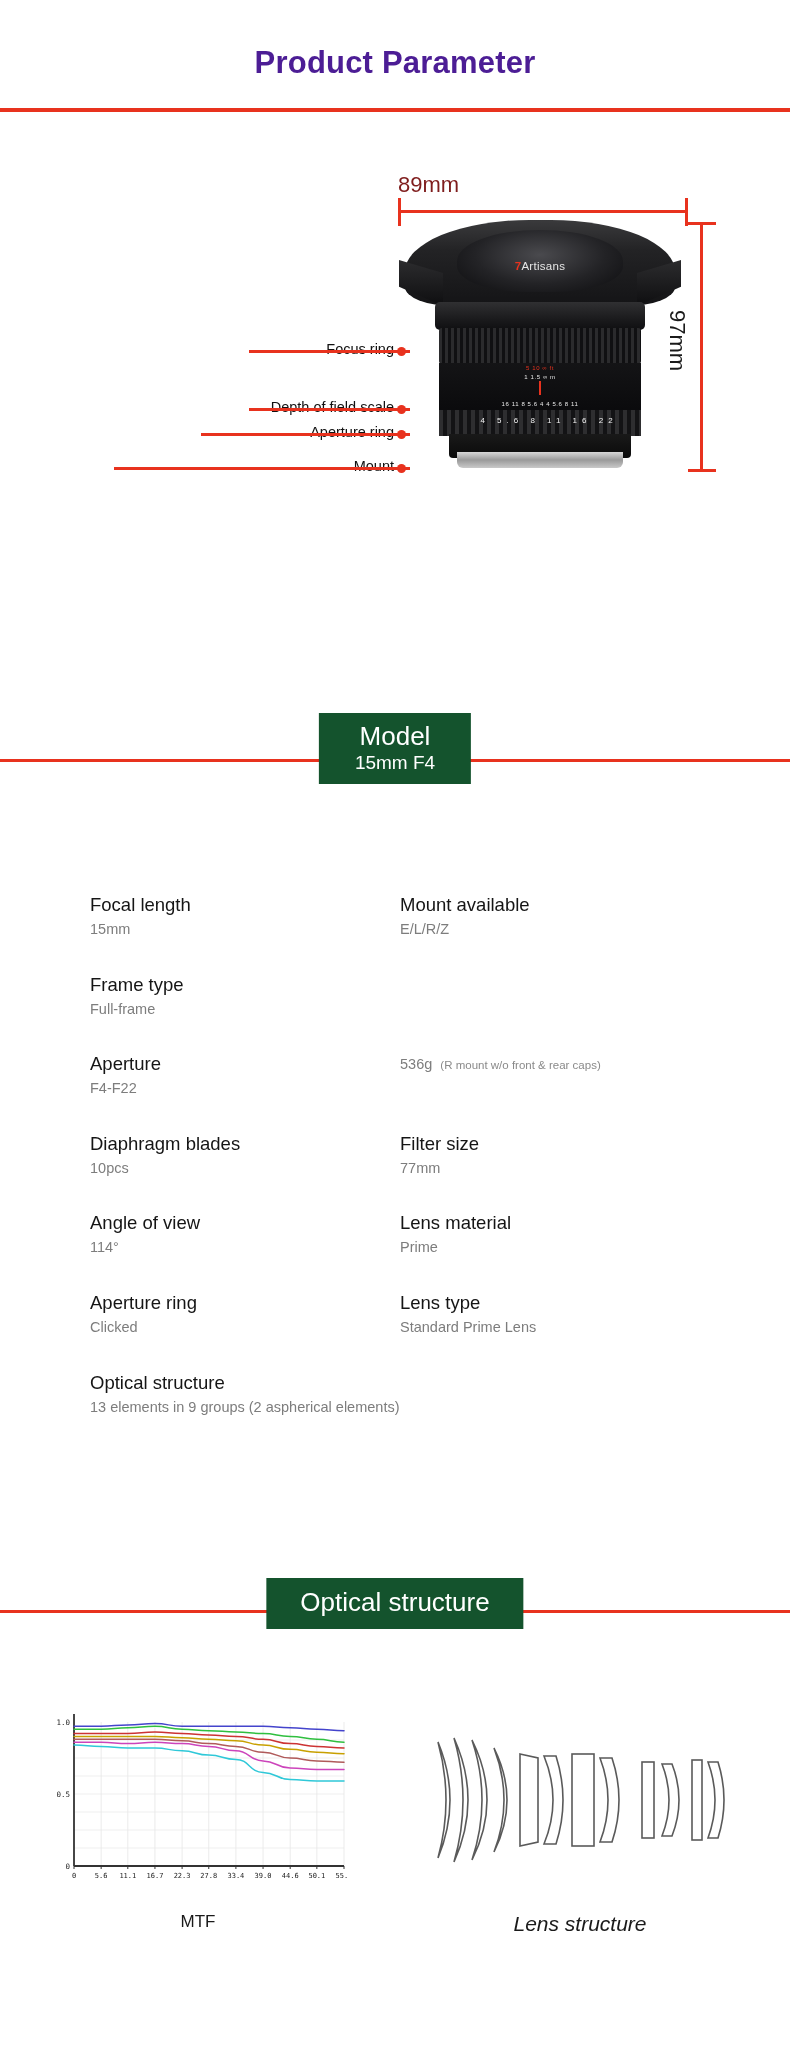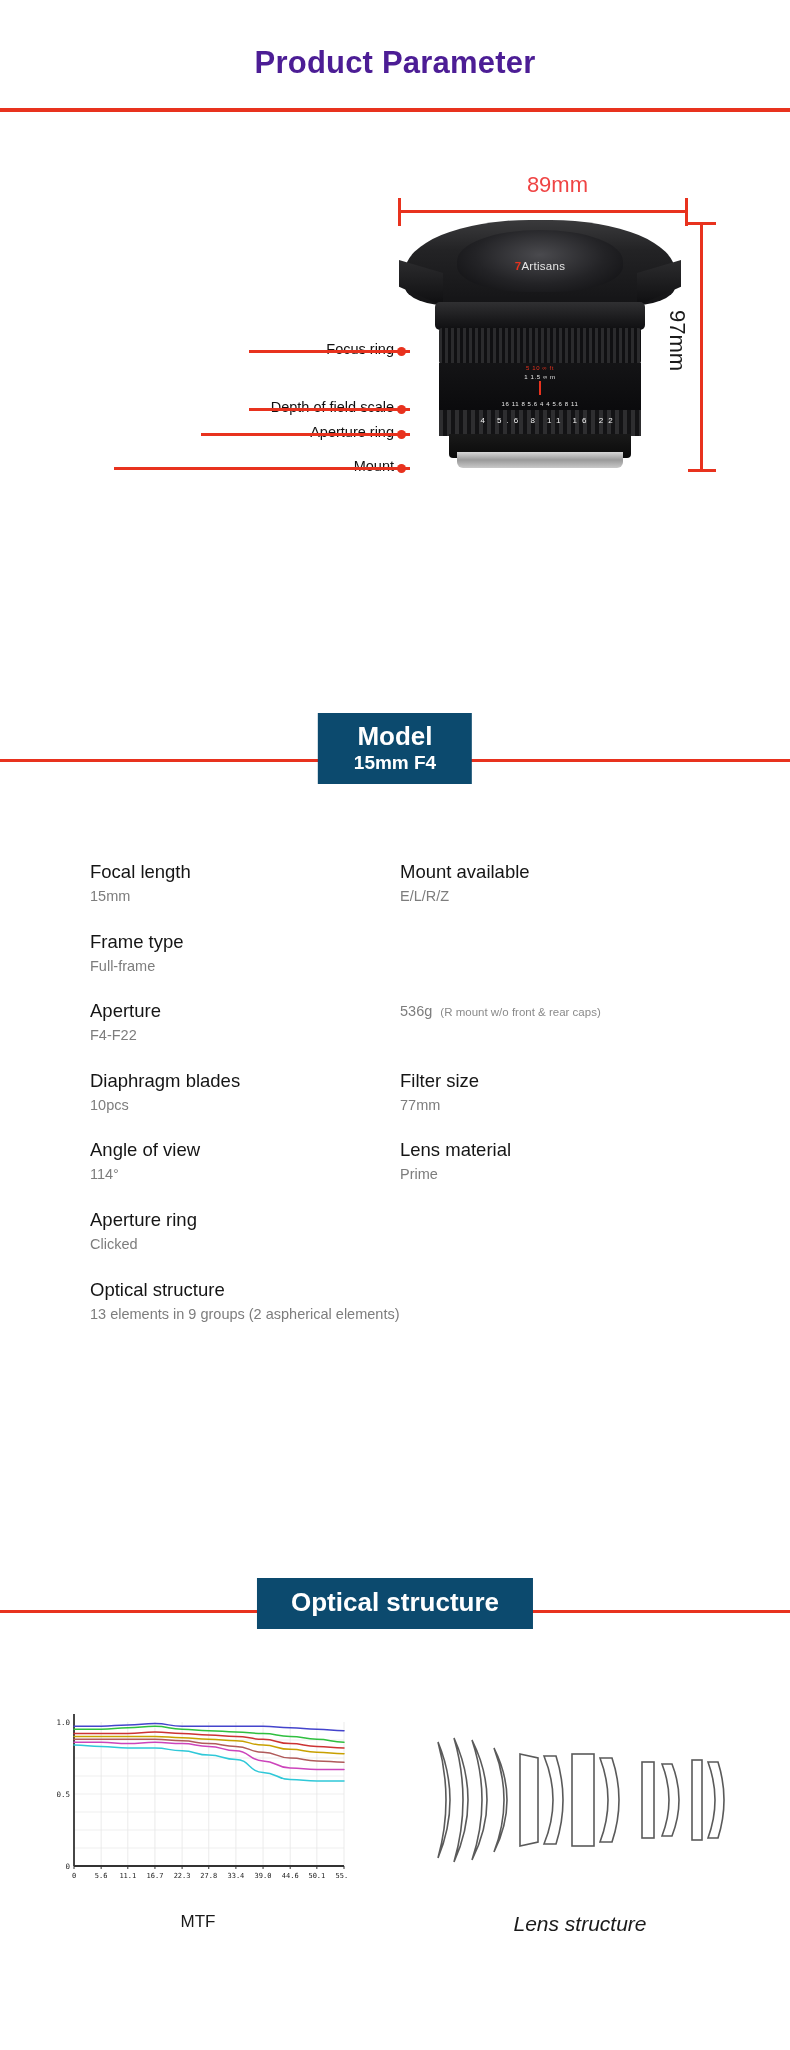--- a/index.html
+++ b/index.html
@@ -16,22 +16,22 @@
     font-size:31px;font-weight:bold;color:#4c1d95;letter-spacing:.2px;
   }
   .rule-full{
     position:absolute;left:0;width:790px;height:4px;background:#e8321e;
   }
 
   
   .diagram{position:absolute;left:0;top:150px;width:790px;height:540px;}
 
   .dim-top-label{
-    position:absolute;left:398px;top:22px;width:190px;text-align:right;
-    font-size:22px;color:#ef4444;
+    position:absolute;left:398px;top:22px;width:190px;text-align:left;
+    font-size:22px;color:#7f1d1d;
   }
   .dim-top-line{
     position:absolute;left:398px;top:60px;width:290px;height:3px;background:#e8321e;
   }
   .dim-top-capL{position:absolute;left:398px;top:48px;width:3px;height:28px;background:#e8321e;}
   .dim-top-capR{position:absolute;left:685px;top:48px;width:3px;height:28px;background:#e8321e;}
 
   .dim-right-line{
     position:absolute;left:700px;top:72px;width:3px;height:250px;background:#e8321e;
   }
@@ -120,29 +120,29 @@
     border-radius:0 0 6px 6px;
   }
 
   
   .banner-wrap{position:absolute;left:0;width:790px;height:96px;}
   .banner-rule{
     position:absolute;left:0;top:46px;width:790px;height:3px;background:#e8321e;
   }
   .banner-box{
     position:absolute;left:50%;transform:translateX(-50%);top:0;
-    background:#0c4a6e;color:#fff;text-align:center;
-    padding:8px 36px 10px;box-sizing:border-box;font-weight:bold;
+    background:#14532d;color:#fff;text-align:center;
+    padding:8px 36px 10px;box-sizing:border-box;
   }
   .banner-box .b-main{font-size:26px;line-height:1.18;}
   .banner-box .b-sub{font-size:19px;line-height:1.2;}
 
   
   .specs{position:absolute;left:90px;top:860px;width:620px;}
-  .spec-row{display:flex;margin-bottom:23px;}
+  .spec-row{display:flex;margin-bottom:23px;margin-top:33px;}
   .spec-col{width:50%;box-sizing:border-box;padding-right:10px;}
   .spec-col.full{width:100%;}
   .spec-label{font-size:18.5px;color:#151515;line-height:1.3;}
   .spec-value{font-size:14.5px;color:#7d7d7d;line-height:1.35;margin-top:3px;}
   .spec-note{font-size:11.5px;color:#8a8a8a;}
 
   
   .charts{position:absolute;left:0;top:1700px;width:790px;height:260px;}
   .mtf-box{position:absolute;left:48px;top:0;width:300px;height:200px;}
   .mtf-caption{
@@ -279,20 +279,24 @@
       <div class="spec-col">
         <div class="spec-label">Lens material</div>
         <div class="spec-value">Prime</div>
       </div>
     </div>
 
     <div class="spec-row">
       <div class="spec-col">
         <div class="spec-label">Aperture ring</div>
         <div class="spec-value">Clicked</div>
+      </div>
+      <div class="spec-col">
+        <div class="spec-label">Lens type</div>
+        <div class="spec-value">Standard Prime Lens</div>
       </div>
     </div>
 
     <div class="spec-row">
       <div class="spec-col full">
         <div class="spec-label">Optical structure</div>
         <div class="spec-value">13 elements in 9 groups (2 aspherical elements)</div>
       </div>
     </div>
   </div>

